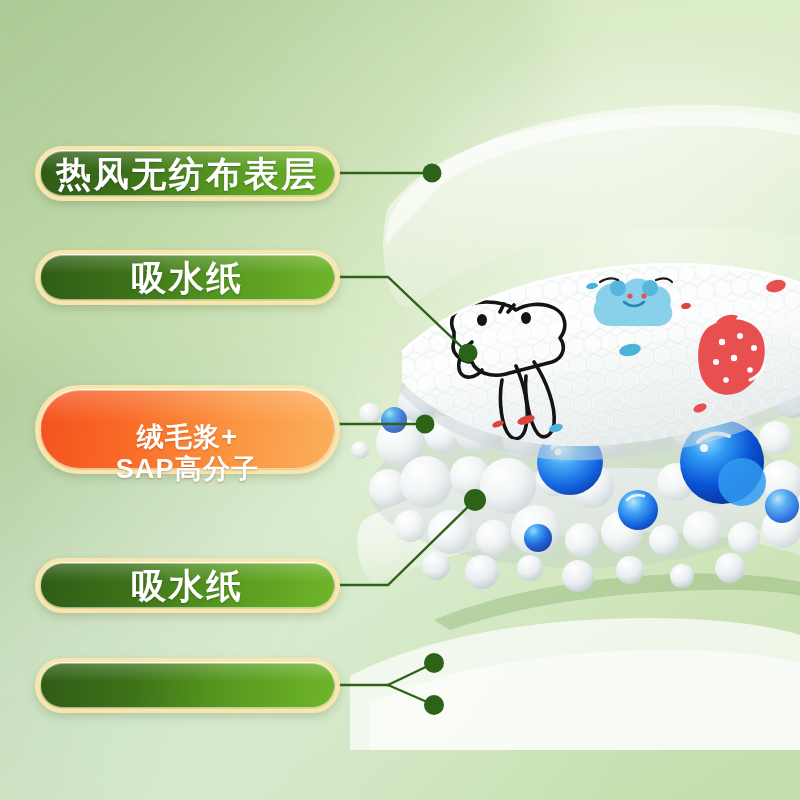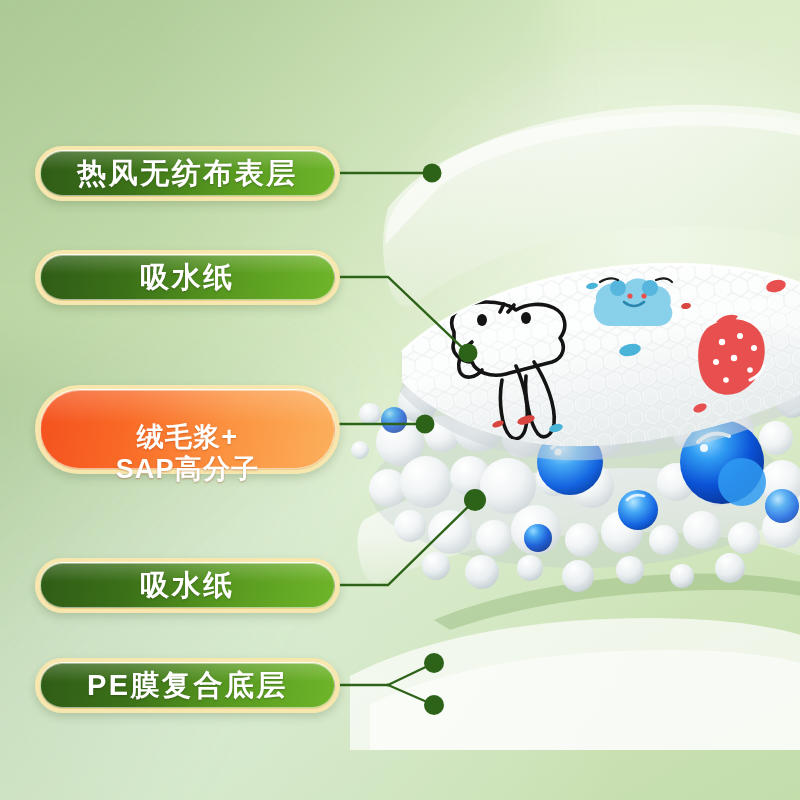--- a/index.html
+++ b/index.html
@@ -72,21 +72,21 @@
     border-radius:999px 999px 60% 60%;
     background:linear-gradient(180deg, rgba(255,255,255,.20), rgba(255,255,255,0));
     pointer-events:none;
   }
   .pill.green .inner { background:linear-gradient(100deg,#2f5c16 0%,#3b7018 30%,#56981f 62%,#6fb529 100%); }
   .pill.orange .inner { background:linear-gradient(100deg,#f4511e 0%,#f96a26 30%,#fb9340 64%,#fcb05c 100%); }
 
   .pill .label {
     position:relative; z-index:3;
     color:#ffffff;
-    font-size:29px;
+    font-size:35px;
     font-weight:700;
     letter-spacing:2.5px;
     line-height:1.18;
     text-align:center;
     white-space:pre-line;
     text-shadow:0 1px 2px rgba(40,60,24,.45);
   }
   .pill.orange .label { text-shadow:0 1px 2px rgba(150,55,10,.40);margin-top:48px; }
   .pill.two-line .label { font-size:27px; letter-spacing:1.2px; }
 </style>
@@ -376,16 +376,15 @@
 
   <div class="pill green" style="left:35px; top:558px; width:305px; height:55px;">
     <span class="ring"></span>
     <span class="inner"></span>
     <span class="label">吸水纸</span>
   </div>
 
   <div class="pill green" style="left:35px; top:658px; width:305px; height:55px;">
     <span class="ring"></span>
     <span class="inner"></span>
-    <span class="label">PE膜复合底层</span>
   </div>
 
 </div>
 
 </body></html>

